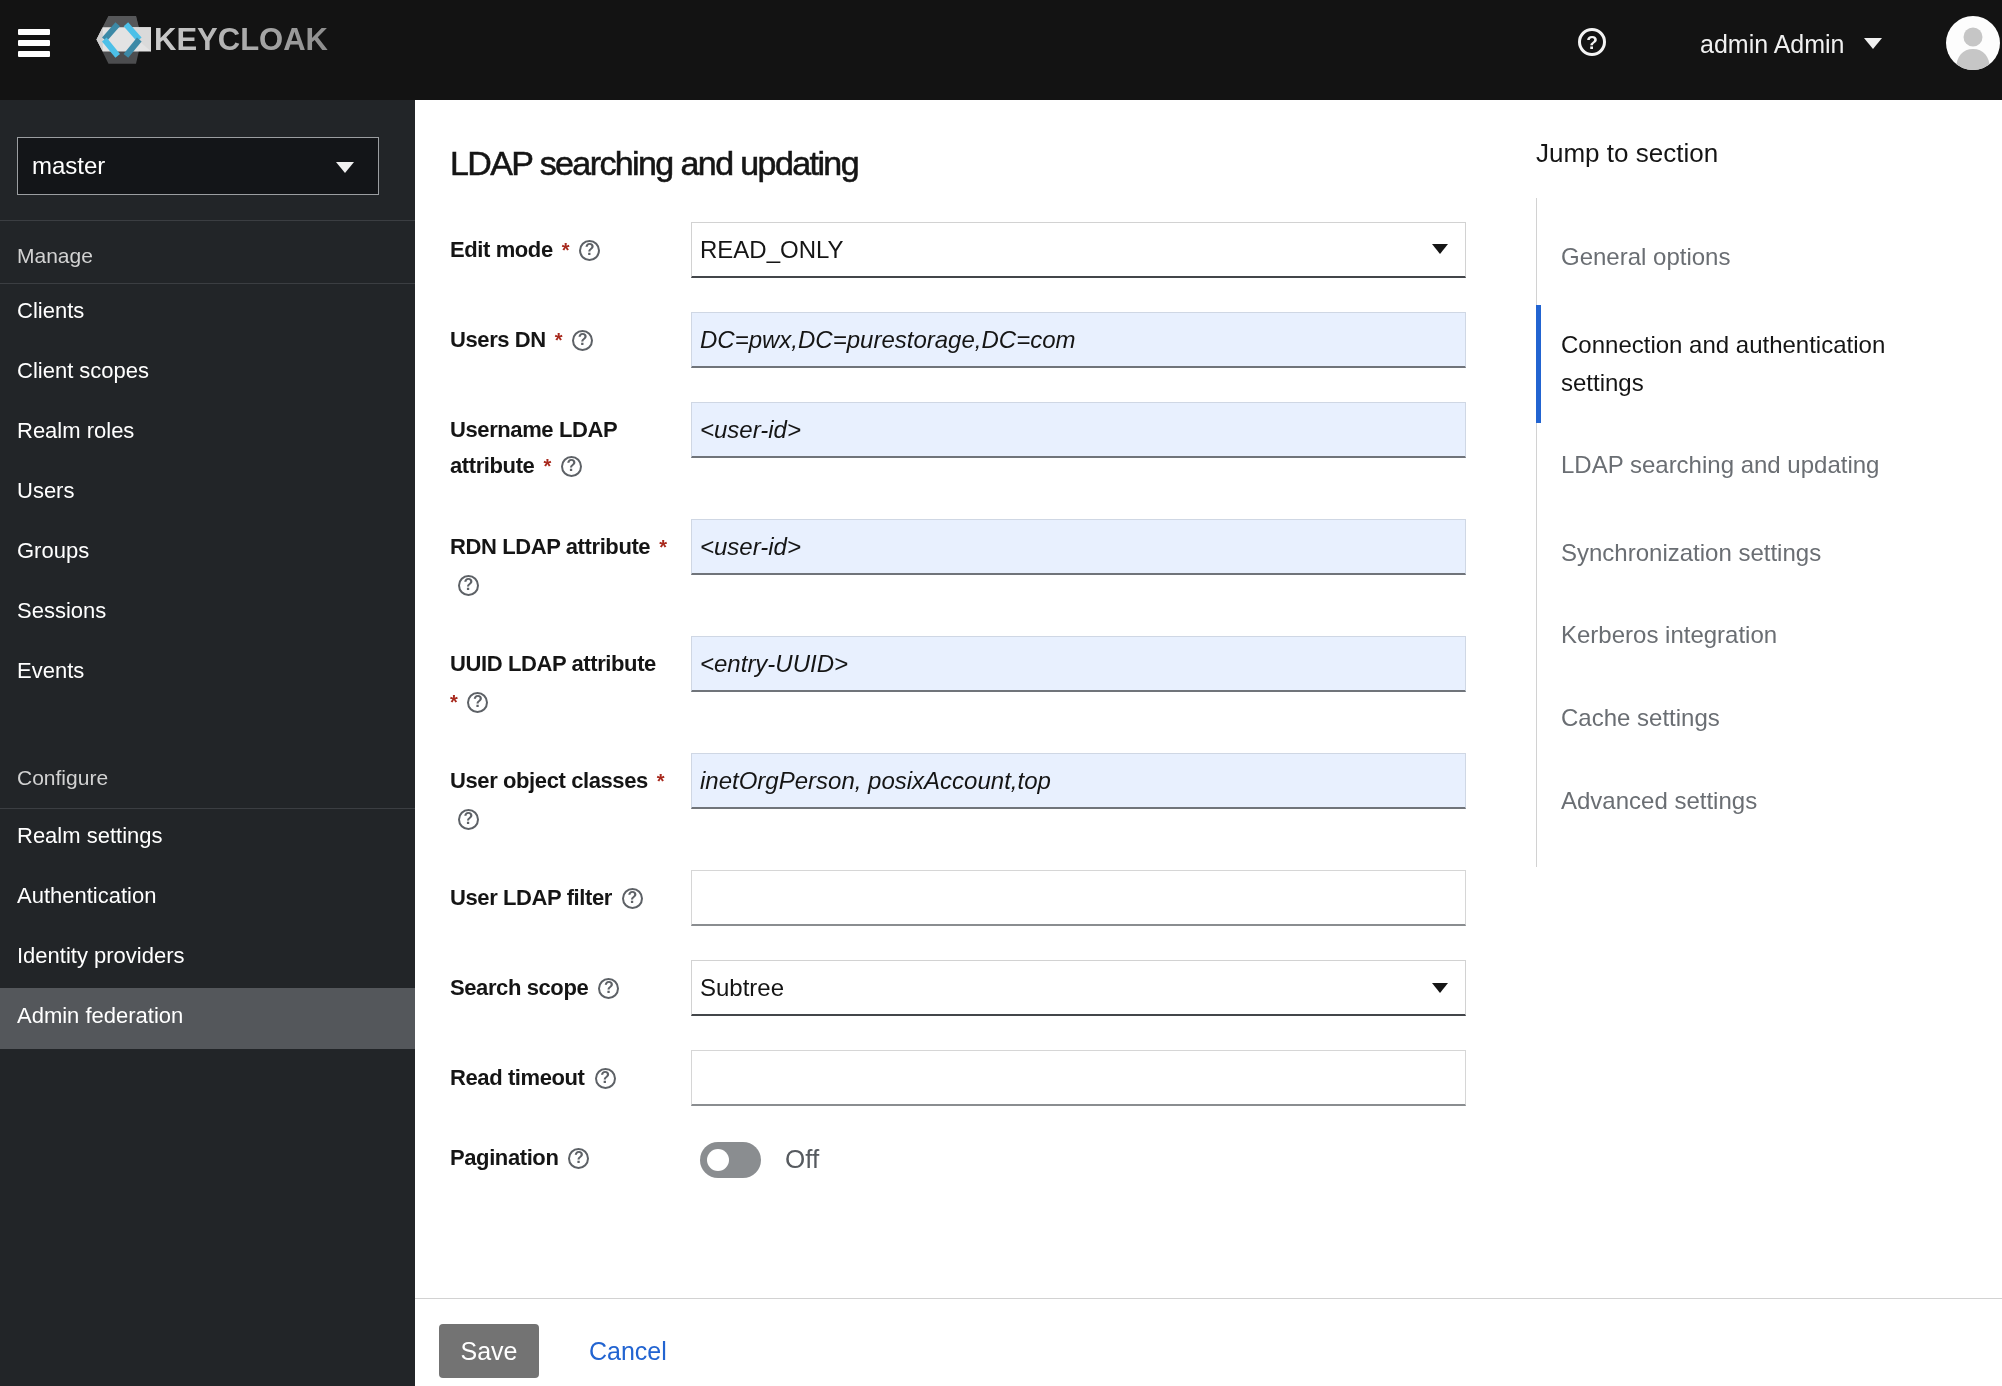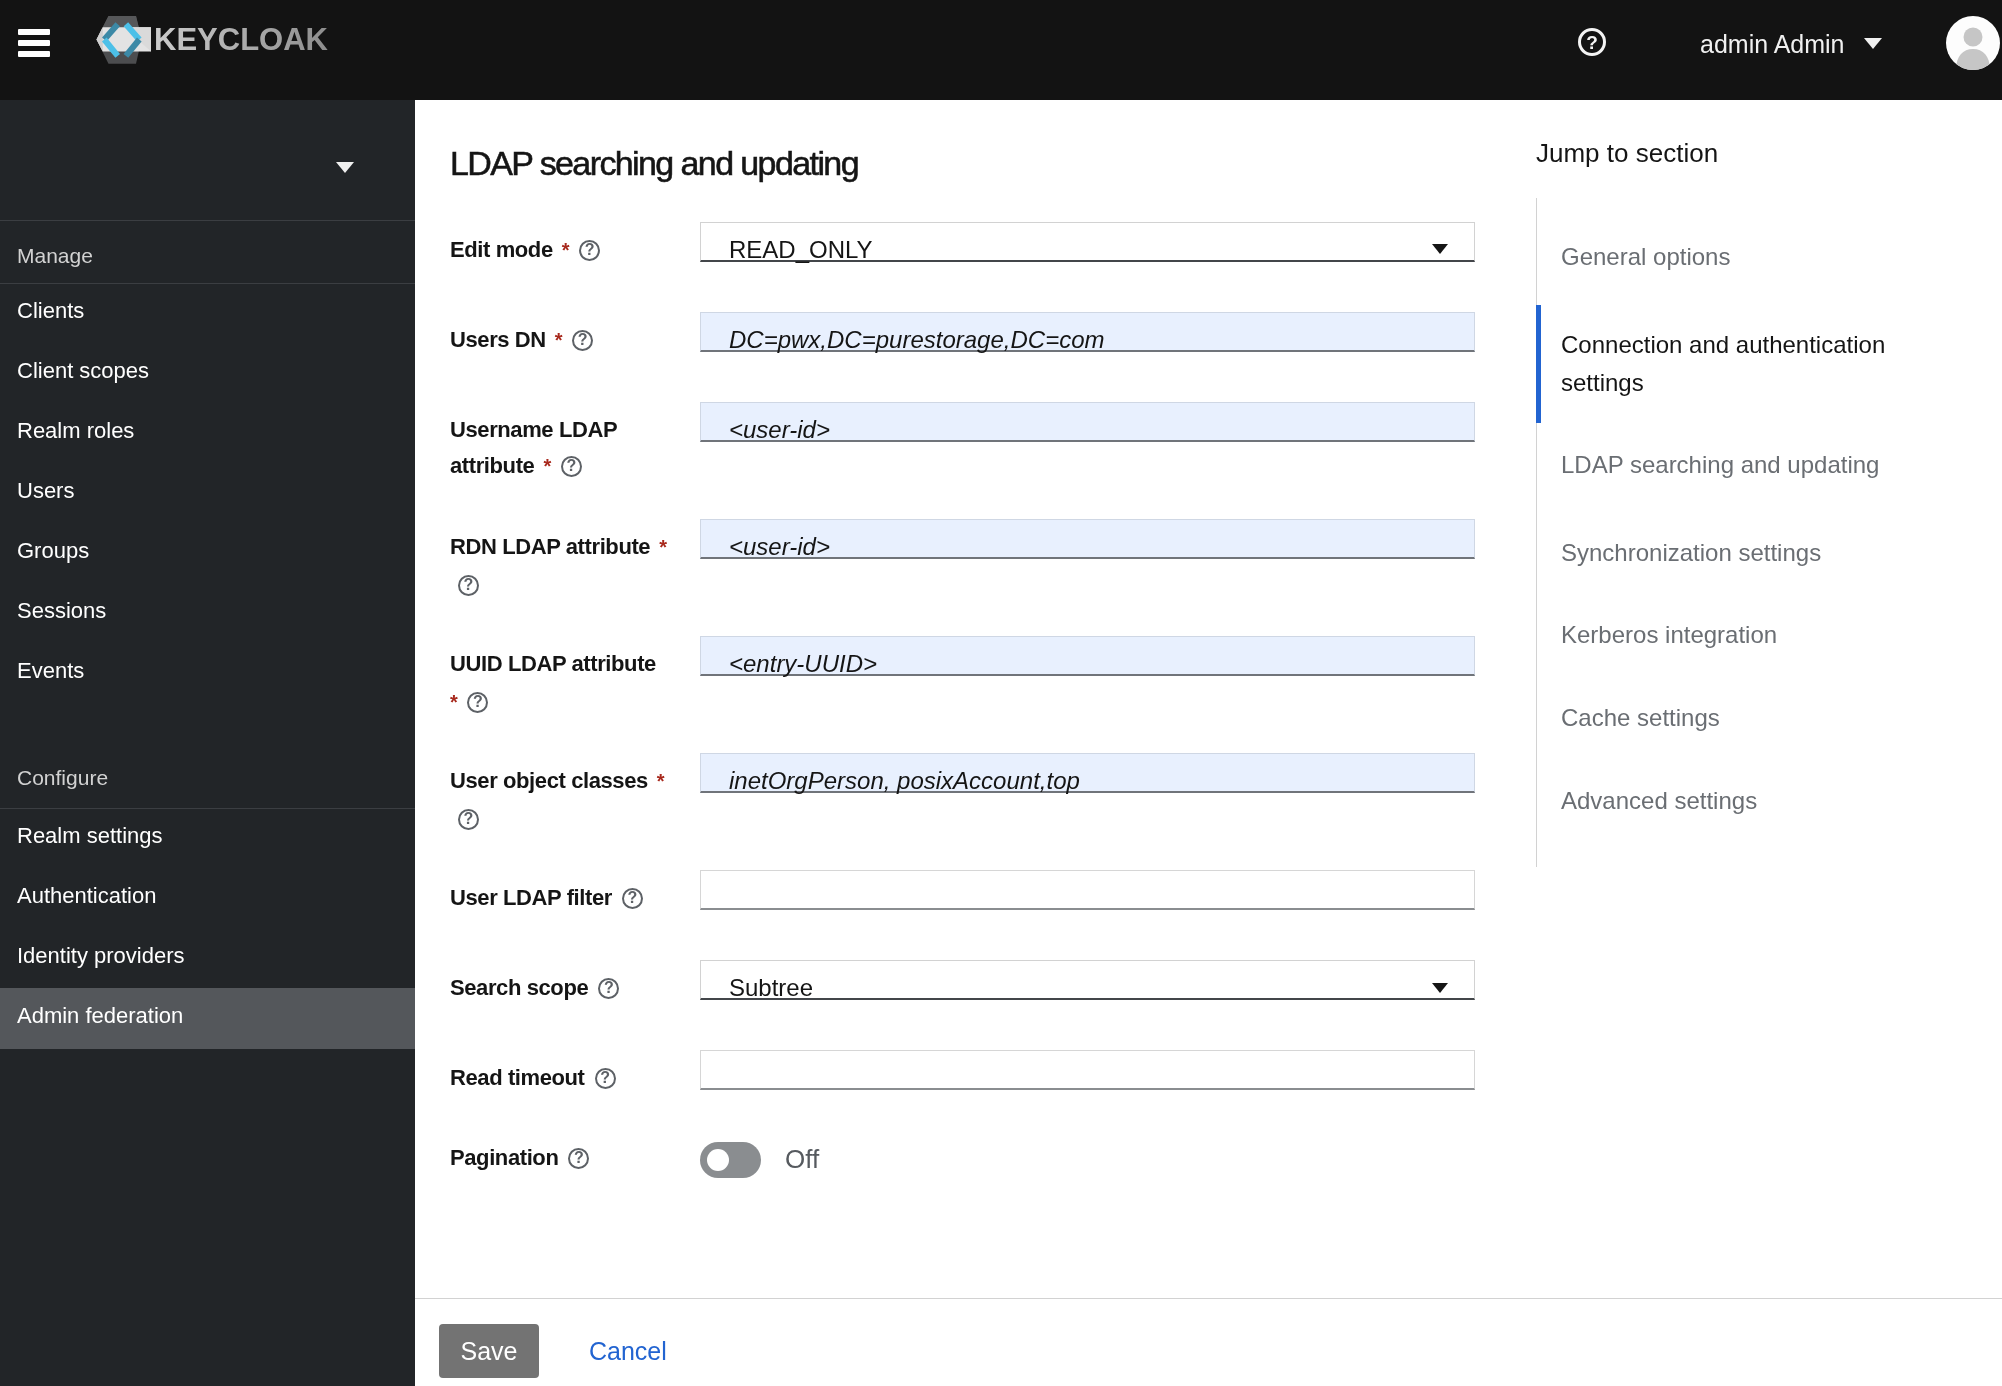--- a/index.html
+++ b/index.html
@@ -21,21 +21,21 @@
   .navtitle { position:absolute; left:17px; color:#d2d2d2; font-size:21px; }
   .navitem { position:absolute; left:17px; color:#fff; font-size:22px; }
   #curitem { position:absolute; left:0; top:888px; width:415px; height:61px; background:#54575b; }
 
   
   #main { position:absolute; left:415px; top:100px; width:1587px; height:1286px; background:#fff; }
   h1 { position:absolute; left:35px; top:44px; font-size:34px; font-weight:500; color:#151515; letter-spacing:-1.6px; -webkit-text-stroke:0.55px #151515; }
   .lbl { position:absolute; left:35px; font-size:22px; font-weight:bold; color:#151515; line-height:36px; white-space:nowrap; letter-spacing:-0.4px; }
   .req { color:#a8291d; font-weight:bold; margin-left:9px; font-size:20px; }
   .q { display:inline-block; width:21px; height:21px; border:2.5px solid #5d6166; border-radius:50%; color:#5d6166; font-size:16px; font-weight:bold; text-align:center; line-height:16px; vertical-align:2px; margin-left:10px; letter-spacing:0; }
-  .inp { position:absolute; left:285px; width:775px; height:40px; background:#fff; border:1px solid #d6d6d6; border-bottom:2px solid #8a8d90; font-size:24px; color:#151515; line-height:54px; padding-left:28px; white-space:nowrap; }
+  .inp { position:absolute; left:276px; width:775px; height:56px; background:#fff; border:1px solid #d6d6d6; border-bottom:2px solid #8a8d90; font-size:24px; color:#151515; line-height:54px; padding-left:8px; white-space:nowrap; }
   .blue { background:#e8f0fe; border:1px solid #cfd7e4; border-bottom:2px solid #70747a;font-style:italic; }
   .sel  { border:1px solid #d2d2d2; border-bottom:2px solid #43464a; }
   .caret-b { position:absolute; width:0; height:0; border-left:8px solid transparent; border-right:8px solid transparent; border-top:10px solid #151515; }
   #toggle { position:absolute; left:285px; top:1042px; width:61px; height:36px; background:#8a8d90; border-radius:18px; }
   #knob { position:absolute; left:7px; top:7px; width:22px; height:22px; background:#fff; border-radius:50%; }
   #offtxt { position:absolute; left:370px; top:1044px; font-size:26px; color:#565a5f; }
   #footline { position:absolute; left:415px; top:1298px; width:1587px; height:1px; background:#d2d2d2; z-index:5; }
   #save { position:absolute; left:24px; top:1224px; width:100px; height:54px; background:#737373; border-radius:4px; color:#fff; font-size:25px; text-align:center; line-height:54px; }
   #cancel { position:absolute; left:174px; top:1224px; color:#2264d1; font-size:25px; line-height:54px; }
 
@@ -90,20 +90,21 @@
         </defs>
       <circle cx="27" cy="27" r="27" fill="#fdfdfd"></circle>
       <g clip-path="url(#avc)">
         <circle cx="27" cy="21" r="9.5" fill="#c6c6c6"></circle>
         <path d="M10,54 C10,40 17,33 27,33 C37,33 44,40 44,54 Z" fill="#c6c6c6"></path>
       </g>
     </svg>
   </div>
 
   <div id="side">
+    <div id="realmsel">master</div>
     <div class="caret-w" style="left:336px; top:62px;"></div>
     <div class="sep" style="top:120px;"></div>
 
     <div class="navtitle" style="top:144px;">Manage</div>
     <div class="sep" style="top:183px;"></div>
     <div class="navitem" style="top:198px;">Clients</div>
     <div class="navitem" style="top:258px;">Client scopes</div>
     <div class="navitem" style="top:318px;">Realm roles</div>
     <div class="navitem" style="top:378px;">Users</div>
     <div class="navitem" style="top:438px;">Groups</div>

